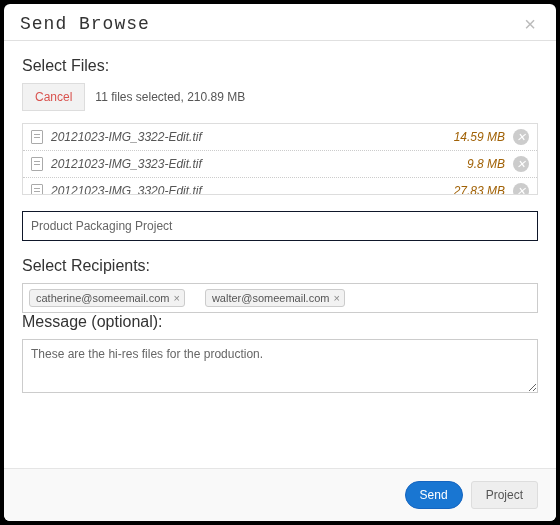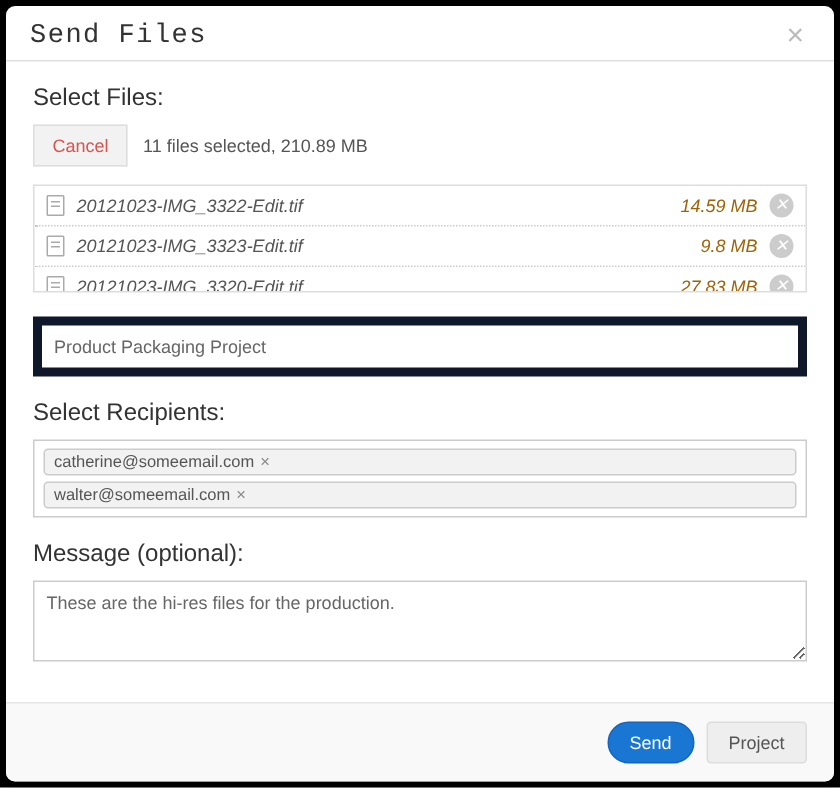--- a/index.html
+++ b/index.html
@@ -118,36 +118,34 @@
       color: #fff;
       display: flex;
       align-items: center;
       justify-content: center;
       font-size: 11px;
       cursor: pointer;
       line-height: 1;
     }
     .text-input {
       width: 100%;
-      border: 6px solid #0f172a;
+      border: 1px solid #0f172a;
       padding: 7px 8px;
       font-size: 12px;
       color: #666;
       margin-bottom: 16px;
     }
     .recipients-box {
       width: 100%;
       border: 1px solid #ccc;
       padding: 5px 6px;
-      margin-bottom: 16px;
       display: flex;
       flex-wrap: wrap;
-      gap: 4px;
+      gap: 20px;
       min-height: 30px;
-      flex-direction: column;
     }
     .recipient-chip {
       background: #f2f2f2;
       border: 1px solid #ccc;
       border-radius: 3px;
       font-size: 11px;
       color: #555;
       padding: 2px 4px 2px 6px;
       display: flex;
       align-items: center;
@@ -193,21 +191,21 @@
       background: #eee;
       color: #555;
       border-color: #ddd;
     }
   </style>
 </head>
 <body>
 
 <div class="dialog">
   <div class="dialog-header">
-    <div class="dialog-title">Send Files</div>
+    <div class="dialog-title">Send Browse</div>
     <div class="close-btn">×</div>
   </div>
 
   <div class="dialog-body">
 
     <label class="section-label">Select Files:</label>
     <div class="browse-row">
       <button class="browse-btn">Cancel</button>
       <span class="selected-summary">11 files selected, 210.89 MB</span>
     </div>

